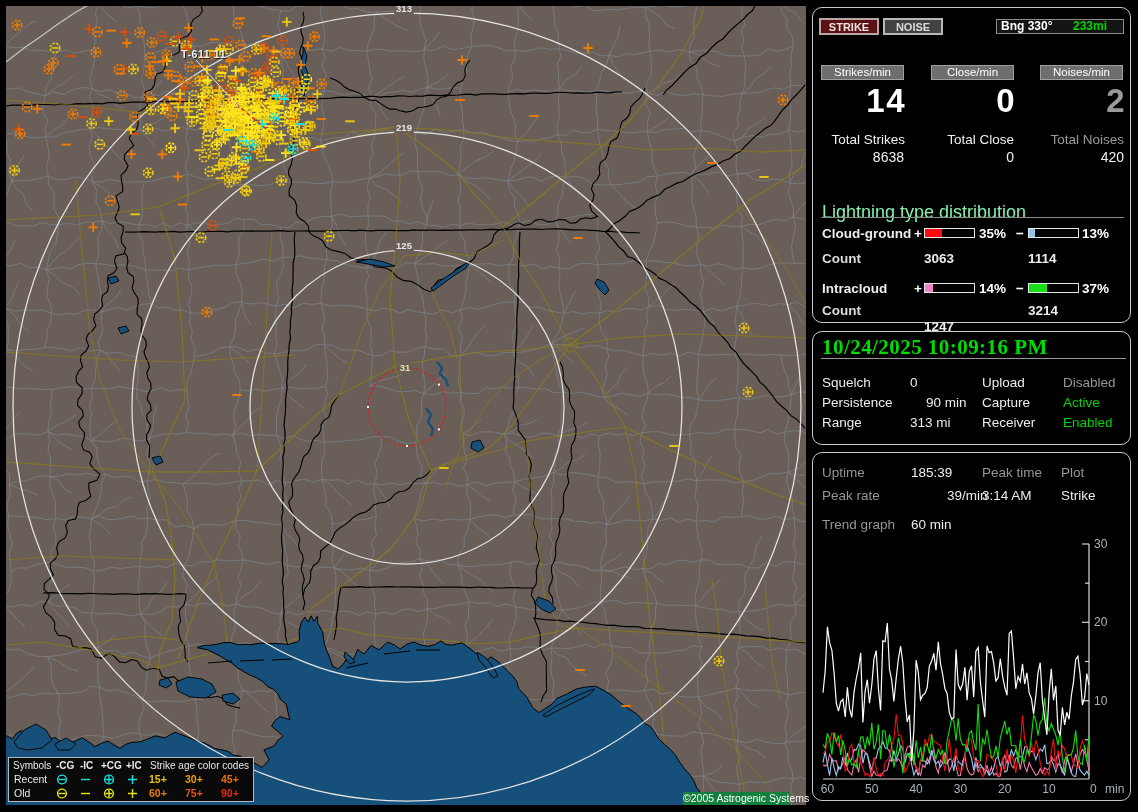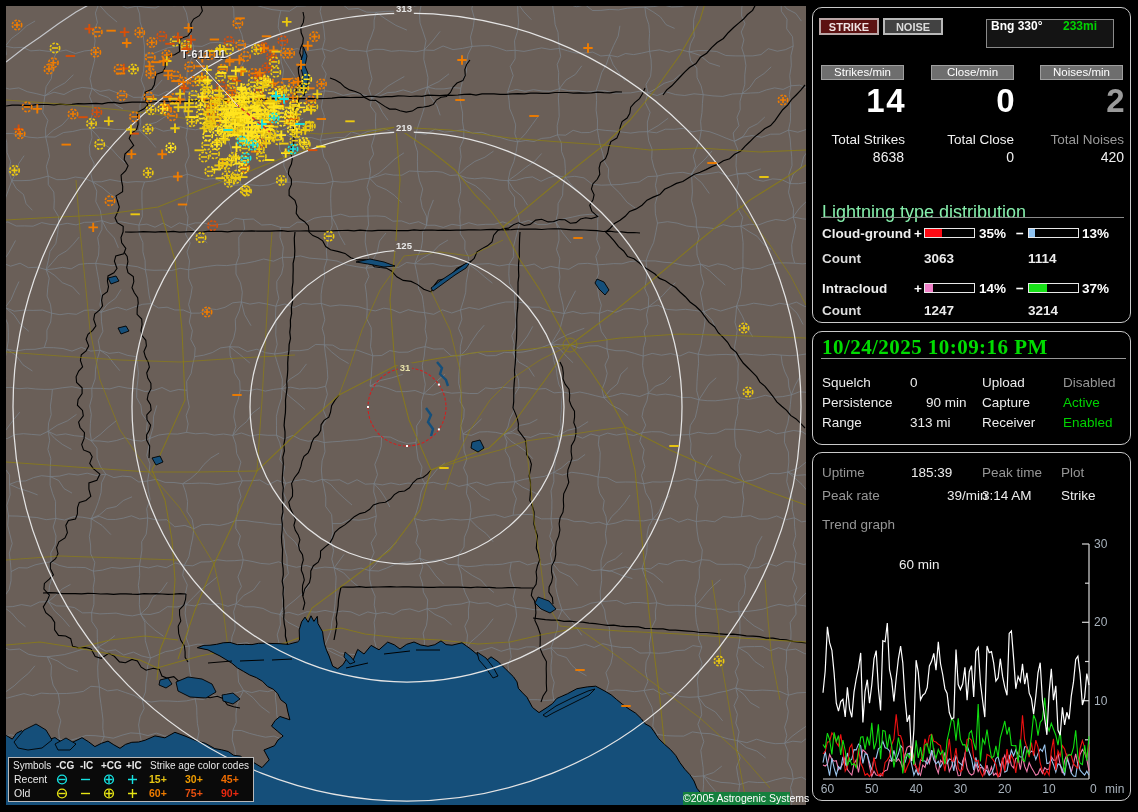--- a/index.html
+++ b/index.html
@@ -1303,21 +1303,21 @@
    <path d="M119 35.5H128M123.5 31V40"></path>
   </g>
  </svg>
 </div>
 
 <div class="ab" style="left:683px;top:792px;width:107px;height:13px;background:#15803d;color:#fff;font-size:10.5px;line-height:13px;text-align:left;white-space:nowrap;">©2005 Astrogenic Systems</div>
 
 <div class="panel" style="top:7px;height:316px;">
  <div class="btn" style="left:6px;top:10px;width:60px;height:17px;background:#5c1212;border:2px solid #b9a6a6;color:#efe3e3;">STRIKE</div>
  <div class="btn" style="left:70px;top:10px;width:60px;height:17px;background:#424242;border:2px solid #b8b8b8;color:#dcdcdc;">NOISE</div>
- <div class="ab" style="left:173px;top:11px;width:128px;height:29px;background:#141414;border:1px solid #8a8a8a;box-sizing:border-box;font-size:12px;font-weight:bold;line-height:13px;">
+ <div class="ab" style="left:183px;top:11px;width:128px;height:15px;background:#141414;border:1px solid #8a8a8a;box-sizing:border-box;font-size:12px;font-weight:bold;line-height:13px;">
    <span style="color:#fff;margin-left:4px;">Bng 330°</span><span style="color:#00d200;float:right;margin-right:16px;">233mi</span>
  </div>
  <div class="chip" style="left:8px;top:57px;">Strikes/min</div>
  <div class="chip" style="left:118px;top:57px;">Close/min</div>
  <div class="chip" style="left:227px;top:57px;">Noises/min</div>
  <div class="big" style="left:-7px;top:76px;">14</div>
  <div class="big" style="left:103px;top:76px;">0</div>
  <div class="big" style="left:213px;top:76px;color:#9a9a9a;">2</div>
  <div class="lbl" style="left:-28px;top:124px;">Total Strikes</div>
  <div class="lbl" style="left:81px;top:124px;">Total Close</div>
@@ -1346,21 +1346,21 @@
  <div class="bar" style="left:111px;top:275px;">
       <i style="width:16%;background:#f080c8;"></i>
     </div>
  <div class="pct" style="left:166px;top:273px;">14%</div>
  <div class="pct" style="left:203px;top:273px;">−</div>
  <div class="bar" style="left:215px;top:275px;">
       <i style="width:37%;background:#18e018;"></i>
     </div>
  <div class="pct" style="left:269px;top:273px;">37%</div>
  <div class="r13 bld" style="left:9px;top:295px;color:#dcdcdc;">Count</div>
- <div class="r13 bld" style="left:111px;top:295px;">1247</div>
+ <div class="r13 bld" style="left:111px;top:311px;">1247</div>
  <div class="r13 bld" style="left:215px;top:295px;">3214</div>
 </div>
 
 <div class="panel" style="top:331px;height:114px;">
  <div class="ab" style="left:9px;top:3px;font-family:'Liberation Serif',serif;font-size:21px;font-weight:bold;color:#00dc00;white-space:nowrap;letter-spacing:0.45px;">10/24/2025 10:09:16 PM</div>
  <div class="ab" style="left:8px;top:26px;width:305px;border-top:1px solid #989898;"></div>
  <div class="r13" style="left:9px;top:43px;">Squelch</div>
  <div class="r13" style="left:97px;top:43px;">0</div>
  <div class="r13" style="left:169px;top:43px;">Upload</div>
  <div class="r13 gray" style="left:250px;top:43px;">Disabled</div>
@@ -1377,21 +1377,21 @@
 <div class="panel" style="top:452px;height:349px;">
  <div class="r13 gray" style="left:9px;top:12px;">Uptime</div>
  <div class="r13" style="left:98px;top:12px;">185:39</div>
  <div class="r13 gray" style="left:169px;top:12px;">Peak time</div>
  <div class="r13 gray" style="left:248px;top:12px;">Plot</div>
  <div class="r13 gray" style="left:9px;top:35px;">Peak rate</div>
  <div class="r13" style="left:98px;top:35px;margin-left:36px;">39/min</div>
  <div class="r13" style="left:169px;top:35px;">3:14 AM</div>
  <div class="r13" style="left:248px;top:35px;">Strike</div>
  <div class="r13 gray" style="left:9px;top:64px;">Trend graph</div>
- <div class="r13" style="left:86px;top:64px;margin-top:40px;">60 min</div>
+ <div class="r13" style="left:98px;top:64px;">60 min</div>
  <svg class="ab" style="left:0;top:0;" width="317" height="347" viewBox="0 0 317 347">
 <path d="M10 326H276M276 91V326" stroke="#d8d8d8" stroke-width="1.2" fill="none"></path>
 <path d="M272 286.8H276" stroke="#d8d8d8" stroke-width="1.2"></path>
 <path d="M269 247.7H276" stroke="#d8d8d8" stroke-width="1.2"></path>
 <path d="M272 208.5H276" stroke="#d8d8d8" stroke-width="1.2"></path>
 <path d="M269 169.3H276" stroke="#d8d8d8" stroke-width="1.2"></path>
 <path d="M272 130.2H276" stroke="#d8d8d8" stroke-width="1.2"></path>
 <path d="M269 91H276" stroke="#d8d8d8" stroke-width="1.2"></path>
 <text x="281" y="251.7" font-size="12" fill="#a8b2bc" font-family="Liberation Sans,sans-serif">10</text>
 <text x="281" y="173.3" font-size="12" fill="#a8b2bc" font-family="Liberation Sans,sans-serif">20</text>

